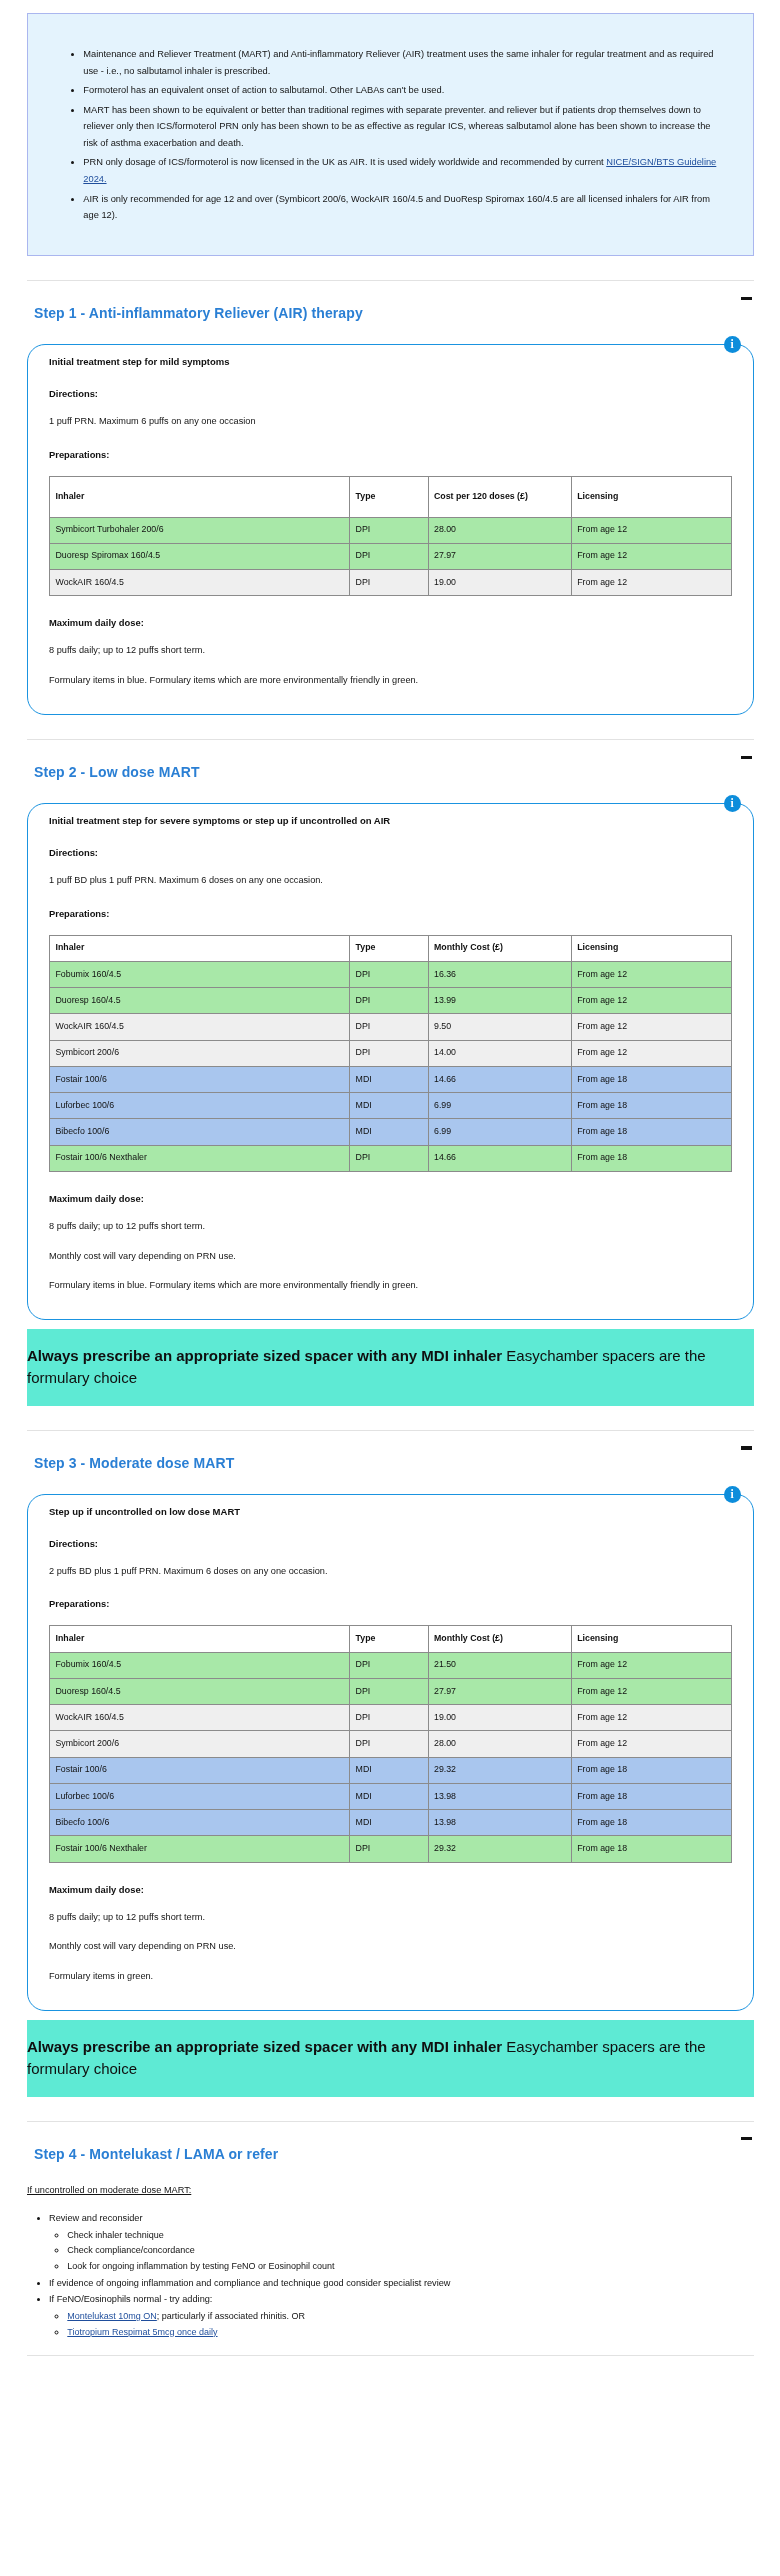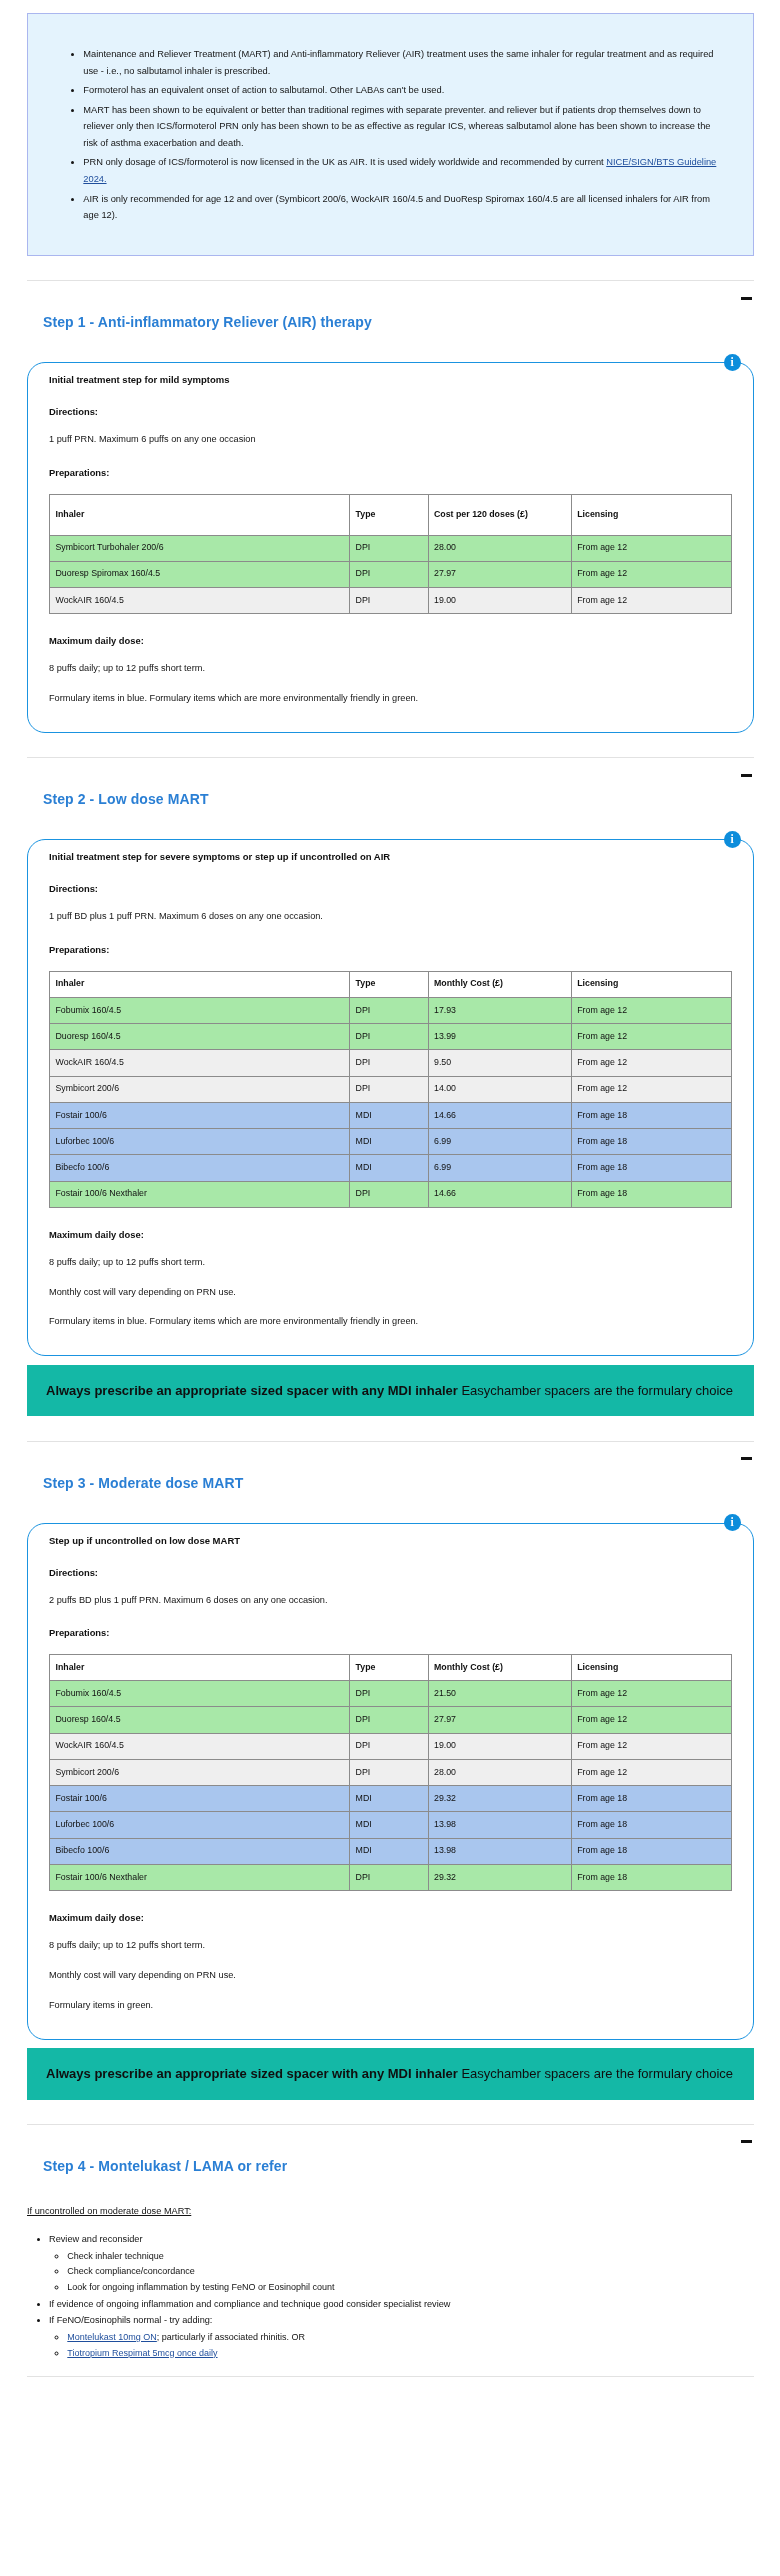--- a/index.html
+++ b/index.html
@@ -51,21 +51,21 @@
   }
   .sec-head {
     position: relative;
     padding: 17px 0 16px 0;
   }
   .sec-title {
     font-size: 14px;
     font-weight: bold;
     color: #2a7fd4;
     letter-spacing: 0.1px;
-    margin: 16px;
+    margin: 7px;
     display: inline-block;
   }
   .collapse-toggle {
     position: absolute;
     right: 1.2px;
     top: 11px;
     width: 12.2px;
     height: 12.2px;
     cursor: pointer;
   }
@@ -156,24 +156,24 @@
   table.prep col.c-cost    { width: 21.0%; }
   table.prep col.c-lic     { width: 23.5%; }
 
   tr.row-green td { background: #a8e8a8; }
   tr.row-grey  td { background: #efefef; }
   tr.row-blue  td { background: #a9c6ee; }
   tr.hdr-tall th { height: 41px; }
 
   
   .spacer-note {
-    background: #14b8a6;
-    padding: 16px 19px;
+    background: #5eead4;
+    padding: 16px 0;
     margin: 8.5px 0 0 0;
-    font-size: 13px;
+    font-size: 15px;
     color: #0f0f0f;
     line-height: 1.5;
   }
   .spacer-note b { font-weight: bold; }
 
   
   .step4-intro {
     font-size: 9.2px;
     margin: 0 0 16px 0;
     color: #131313;
@@ -304,21 +304,21 @@
             <th>Inhaler</th>
             <th>Type</th>
             <th>Monthly Cost (£)</th>
             <th>Licensing</th>
           </tr>
         </thead>
         <tbody>
           <tr class="row-green">
             <td>Fobumix 160/4.5</td>
             <td>DPI</td>
-            <td>17.93</td>
+            <td>16.36</td>
             <td>From age 12</td>
           </tr>
           <tr class="row-green">
             <td>Duoresp 160/4.5</td>
             <td>DPI</td>
             <td>13.99</td>
             <td>From age 12</td>
           </tr>
           <tr class="row-grey">
             <td>WockAIR 160/4.5</td>

